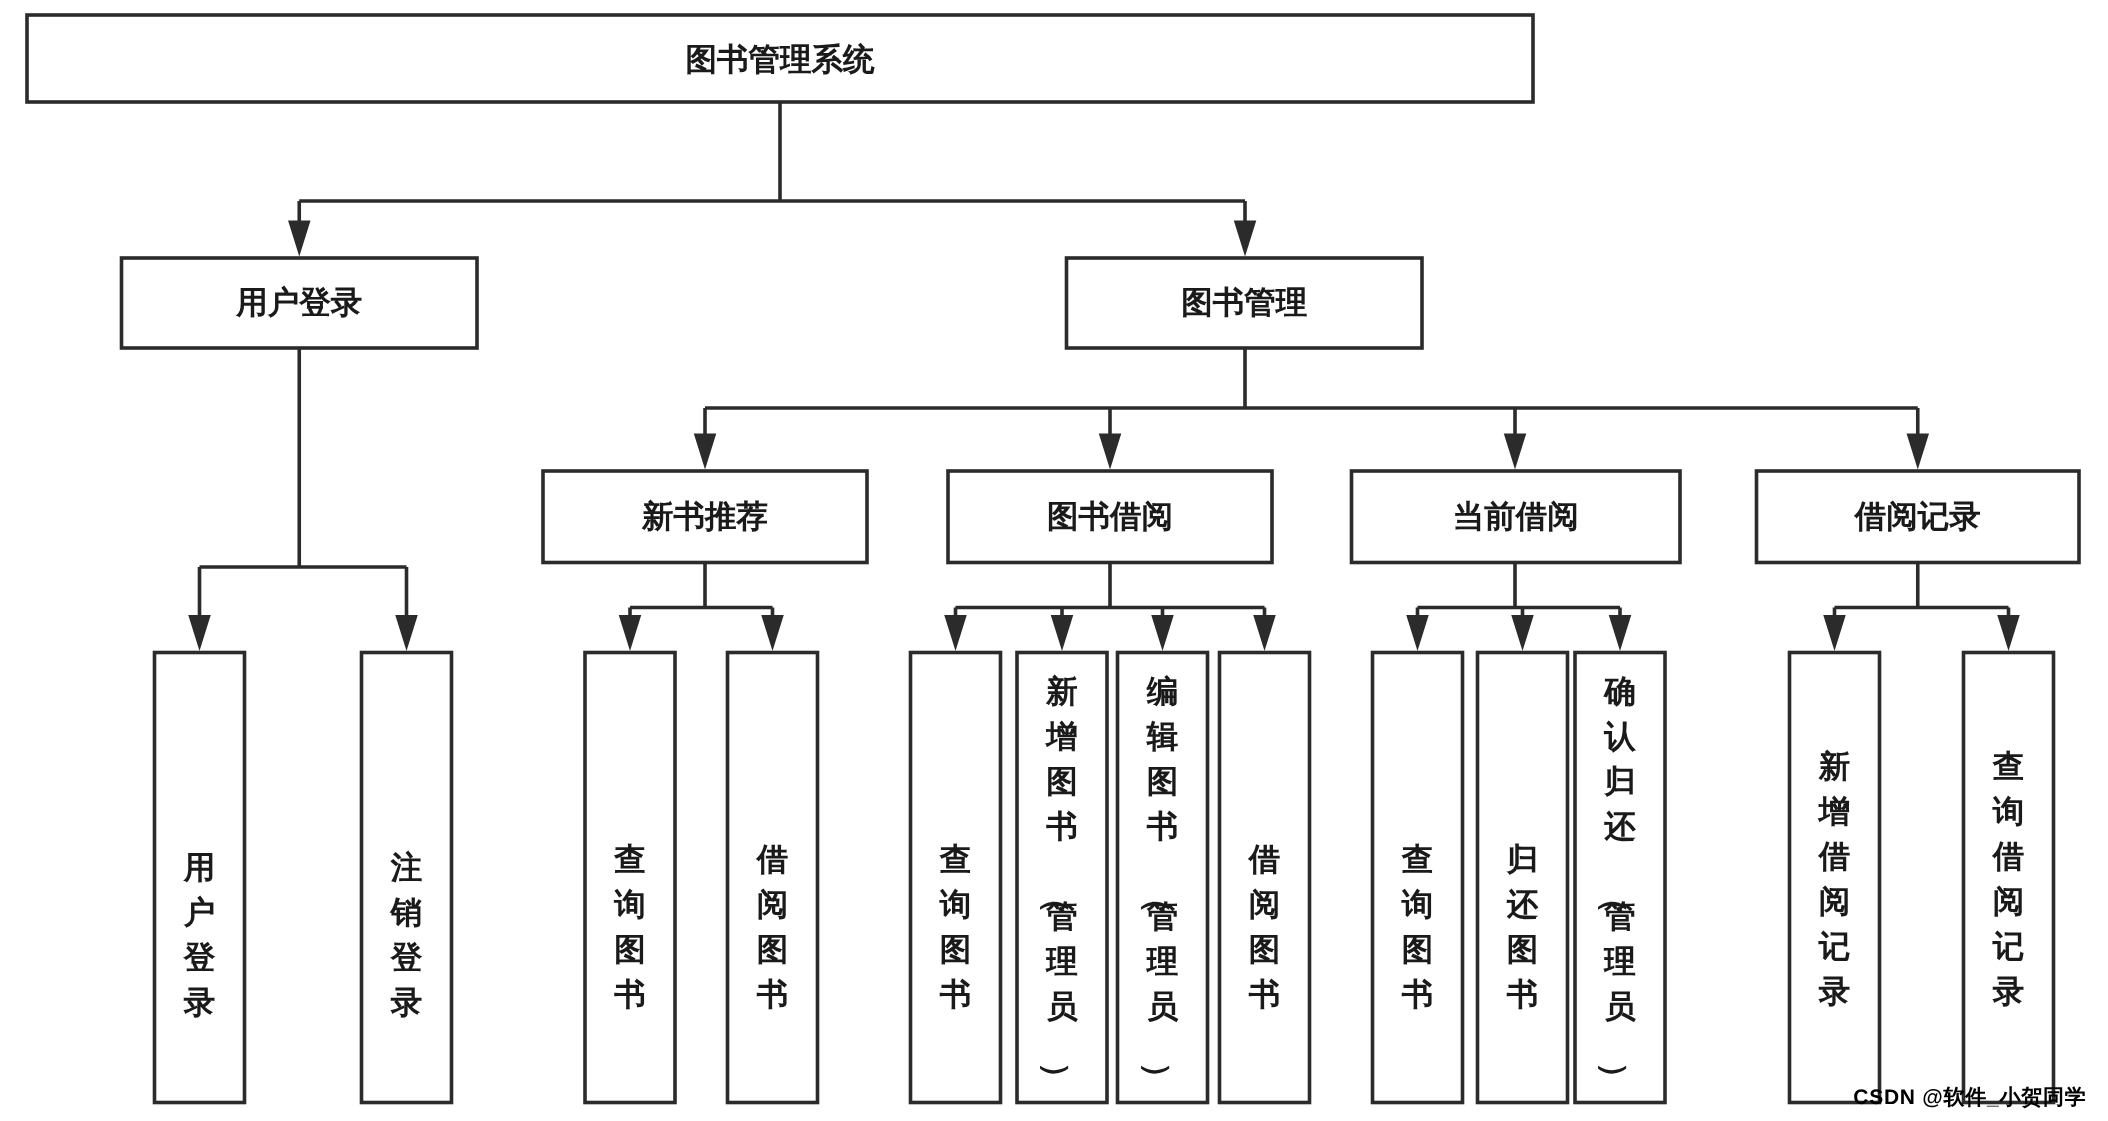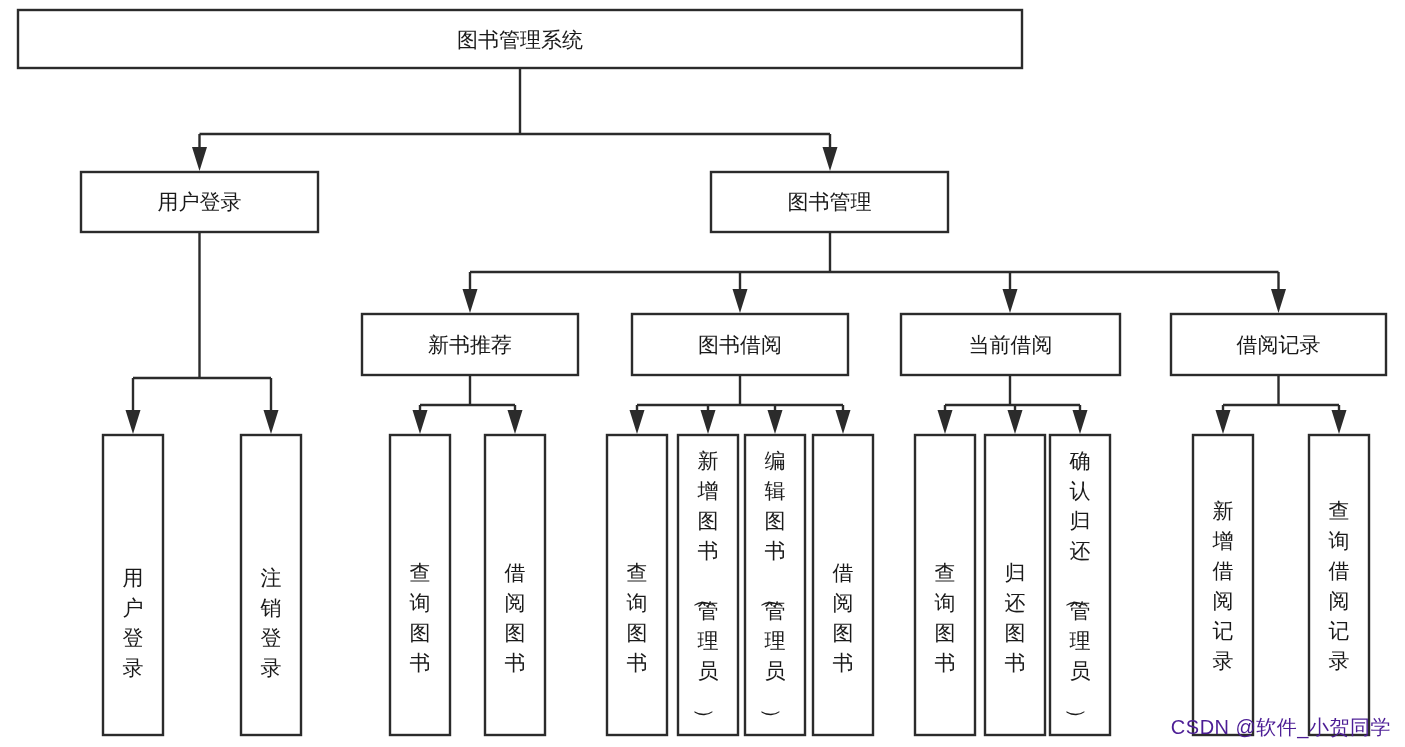--- a/index.html
+++ b/index.html
@@ -11,20 +11,21 @@
     width: 1405px;
     height: 747px;
     font-family: "Liberation Sans", "DejaVu Sans", sans-serif;
     overflow: hidden;
   }
   #diagram-root {
     position: relative;
     width: 1405px;
     height: 747px;
     background: #ffffff;
+    font-weight: bold;
   }
   svg#tree-svg {
     position: absolute;
     left: 0;
     top: 0;
     width: 1405px;
     height: 747px;
     display: block;
   }
   .node-box {
@@ -54,22 +55,22 @@
     font-family: "Liberation Sans", "DejaVu Sans", sans-serif;
     font-size: 21px;
     fill: #1a1a1a;
     text-anchor: middle;
   }
   .watermark {
     position: absolute;
     right: 14px;
     bottom: 6px;
     font-family: "Liberation Sans", "DejaVu Sans", sans-serif;
-    font-size: 20px;
-    color: #4c1d95;
+    font-size: 14px;
+    color: #000000;
     white-space: nowrap;
     letter-spacing: 0.5px;
   }
 </style>
 </head>
 <body>
 
 <div id="diagram-root">
 
   <svg id="tree-svg" viewBox="0 0 1405 747" xmlns="http://www.w3.org/2000/svg">

